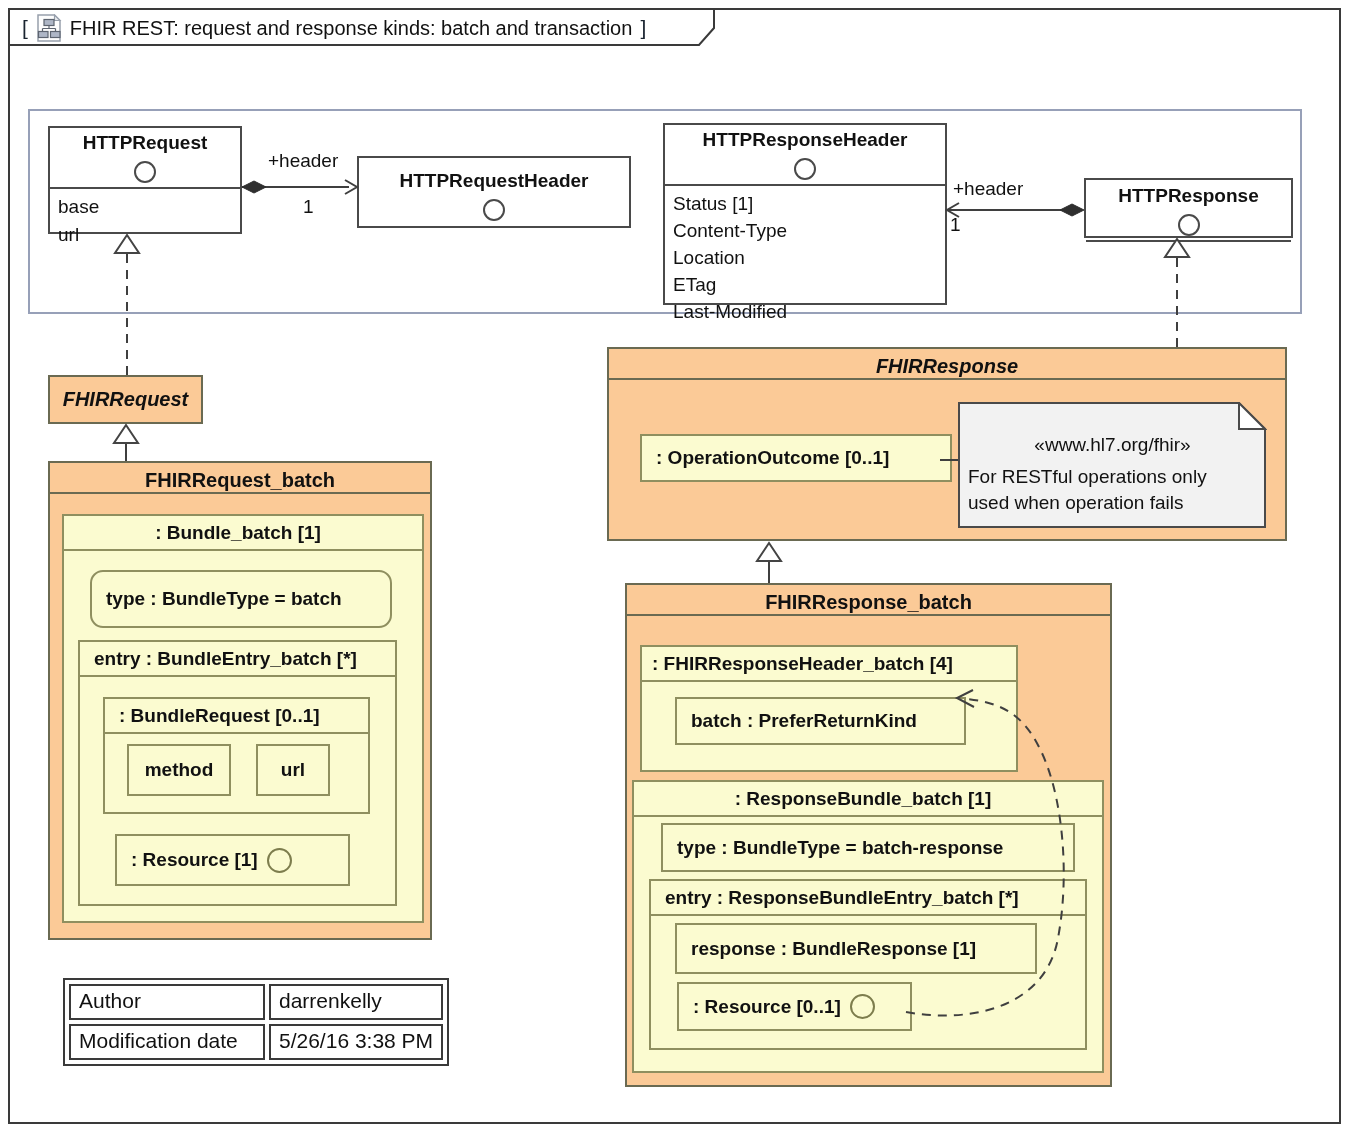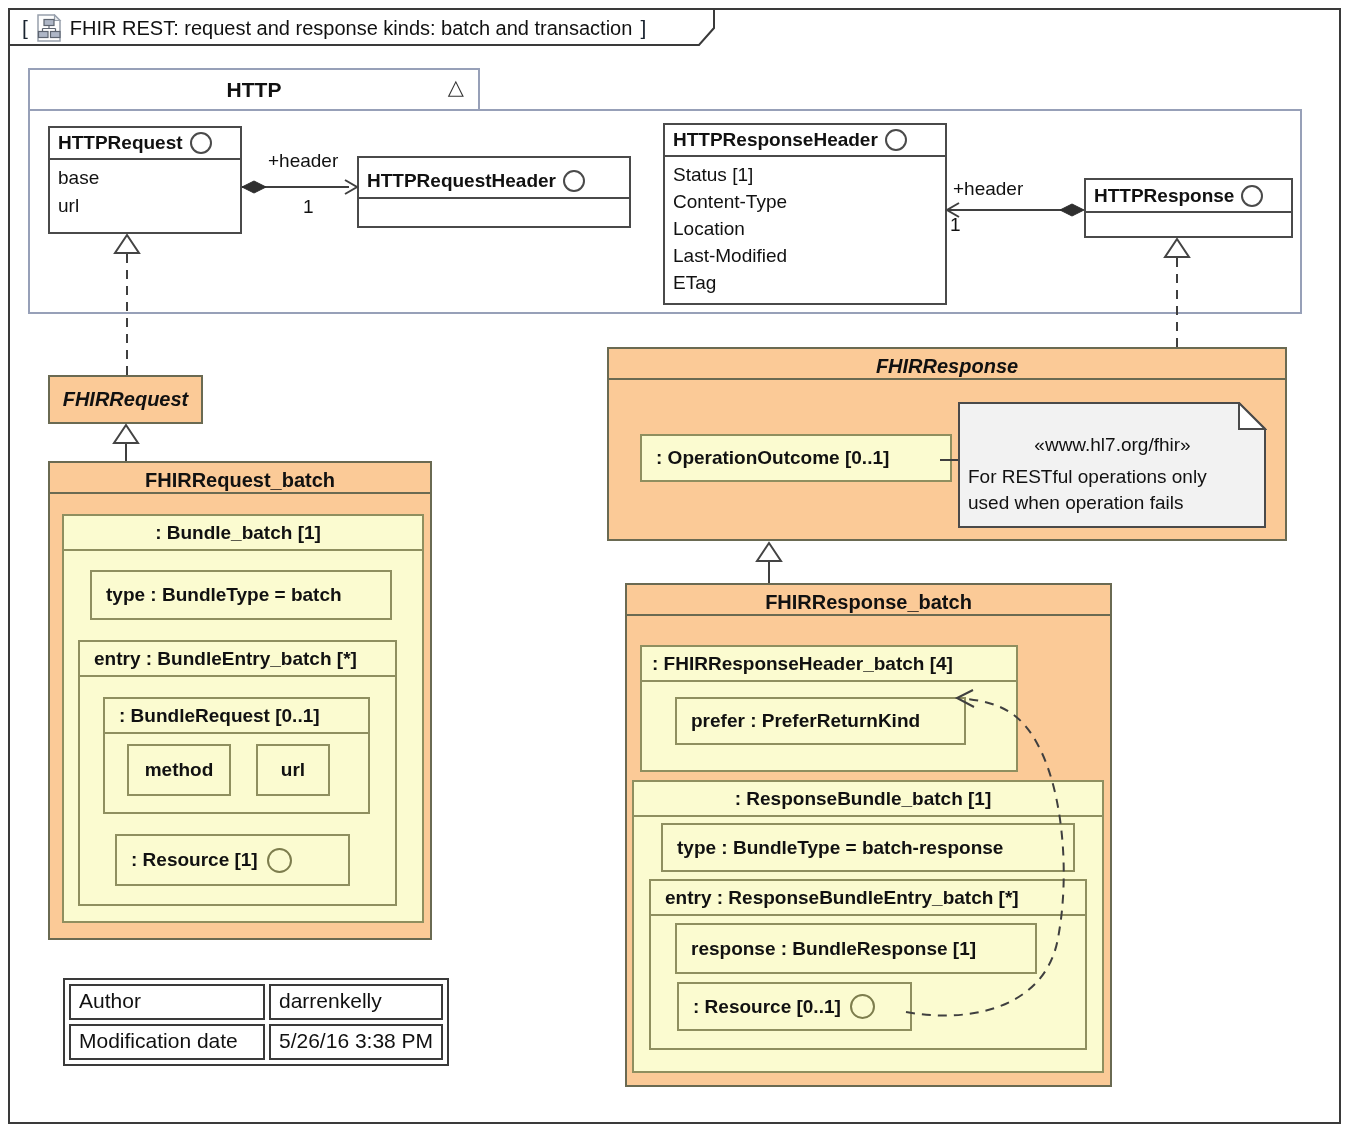--- a/index.html
+++ b/index.html
@@ -21,21 +21,21 @@
 
   
   .pkg-tab{background:#fff; border:2px solid var(--pkg-border); display:flex; align-items:center; justify-content:center;
       font-weight:bold; font-size:21px;}
   .pkg-collapse{position:absolute; right:14px; top:5px; font-size:21px; font-weight:normal; color:#333;}
   .pkg-body{background:#fff; border:2px solid var(--pkg-border);}
 
   
   .cls{background:#fff; border:2px solid #4a4a4a;}
   .cls .title{display:flex; align-items:center; gap:7px; padding:4px 8px; font-weight:bold; font-size:19px;
-      border-bottom:2px solid #4a4a4a; white-space:nowrap;}
+      border-bottom:2px solid #4a4a4a; white-space:nowrap;flex-direction:column;}
   .circle{display:inline-block; width:22px; height:22px; border:2px solid #4a4a4a; border-radius:50%; flex:0 0 auto;}
   .attrs{padding:4px 8px; font-size:19px; line-height:28px; white-space:nowrap;}
   .empty-comp{height:100%;}
 
   
   .obox{background:var(--orange); border:2px solid var(--orange-border);}
   .ohead{border-bottom:2px solid var(--orange-border); font-weight:bold; font-size:20px; text-align:center;
       padding-top:6px; white-space:nowrap;}
   .it{font-style:italic;}
   .osolo{display:flex; align-items:center; justify-content:center; font-weight:bold; font-size:20px; white-space:nowrap;}
@@ -89,24 +89,20 @@
           <rect x="2.5" y="17.5" width="9.5" height="6" fill="#aeb6c6" stroke="#5d6470" stroke-width="1.2"></rect>
           <rect x="14.5" y="17.5" width="9.5" height="6" fill="#aeb6c6" stroke="#5d6470" stroke-width="1.2"></rect>
         </svg>
       </span>
       <span>FHIR REST: request and response kinds: batch and transaction</span>
       <span class="bracket">]</span>
     </div>
   </div>
 
   <div class="abs pkg-body" style="left:28px; top:109px; width:1274px; height:205px;"></div>
-  <div class="abs pkg-tab" style="left:28px; top:68px; width:452px; height:43px;">
-    <span>HTTP</span>
-    <span class="pkg-collapse">△</span>
-  </div>
 
   <div class="abs cls" style="left:48px; top:126px; width:194px; height:108px;">
     <div class="title">
       <span>HTTPRequest</span>
       <span class="circle"></span>
     </div>
     <div class="attrs">
       <div>base</div>
       <div>url</div>
     </div>
@@ -122,22 +118,22 @@
 
   <div class="abs cls" style="left:663px; top:123px; width:284px; height:182px;">
     <div class="title">
       <span>HTTPResponseHeader</span>
       <span class="circle"></span>
     </div>
     <div class="attrs" style="line-height:27px;">
       <div>Status [1]</div>
       <div>Content-Type</div>
       <div>Location</div>
+      <div>ETag</div>
       <div>Last-Modified</div>
-      <div>ETag</div>
     </div>
   </div>
 
   <div class="abs cls" style="left:1084px; top:178px; width:209px; height:60px;">
     <div class="title" style="padding-top:5px; padding-bottom:4px;">
       <span>HTTPResponse</span>
       <span class="circle"></span>
     </div>
     <div class="empty-comp"></div>
   </div>
@@ -150,21 +146,21 @@
   <div class="abs obox osolo it" style="left:48px; top:375px; width:155px; height:49px;">
     <span>FHIRRequest</span>
   </div>
 
   <div class="abs obox" style="left:48px; top:461px; width:384px; height:479px;">
     <div class="ohead">FHIRRequest_batch</div>
   </div>
   <div class="abs ybox" style="left:62px; top:514px; width:362px; height:409px;">
     <div class="yhead center">: Bundle_batch [1]</div>
   </div>
-  <div class="abs ybox ylabel" style="left:78px; top:570px; width:302px; height:50px;">
+  <div class="abs ybox ylabel" style="left:78px; top:570px; width:302px; height:58px;border-radius:13px;">
     <span>type : BundleType = batch</span>
   </div>
   <div class="abs ybox" style="left:78px; top:640px; width:319px; height:266px;">
     <div class="yhead">entry : BundleEntry_batch [*]</div>
   </div>
   <div class="abs ybox" style="left:103px; top:697px; width:267px; height:117px;">
     <div class="yhead">: BundleRequest [0..1]</div>
   </div>
   <div class="abs ybox ylabel center" style="left:115px; top:744px; width:104px; height:52px;">
     <span>method</span>
@@ -194,21 +190,21 @@
     <div class="note-text" style="left:10px; top:88px;">used when operation fails</div>
   </div>
 
   <div class="abs obox" style="left:625px; top:583px; width:487px; height:504px;">
     <div class="ohead">FHIRResponse_batch</div>
   </div>
   <div class="abs ybox" style="left:640px; top:645px; width:378px; height:127px;">
     <div class="yhead" style="padding-left:10px;">: FHIRResponseHeader_batch [4]</div>
   </div>
   <div class="abs ybox ylabel" style="left:663px; top:697px; width:291px; height:48px;">
-    <span>prefer : PreferReturnKind</span>
+    <span>batch : PreferReturnKind</span>
   </div>
   <div class="abs ybox" style="left:632px; top:780px; width:472px; height:293px;">
     <div class="yhead center">: ResponseBundle_batch [1]</div>
   </div>
   <div class="abs ybox ylabel" style="left:649px; top:823px; width:414px; height:49px;">
     <span>type : BundleType = batch-response</span>
   </div>
   <div class="abs ybox" style="left:649px; top:879px; width:438px; height:171px;">
     <div class="yhead">entry : ResponseBundleEntry_batch [*]</div>
   </div>

